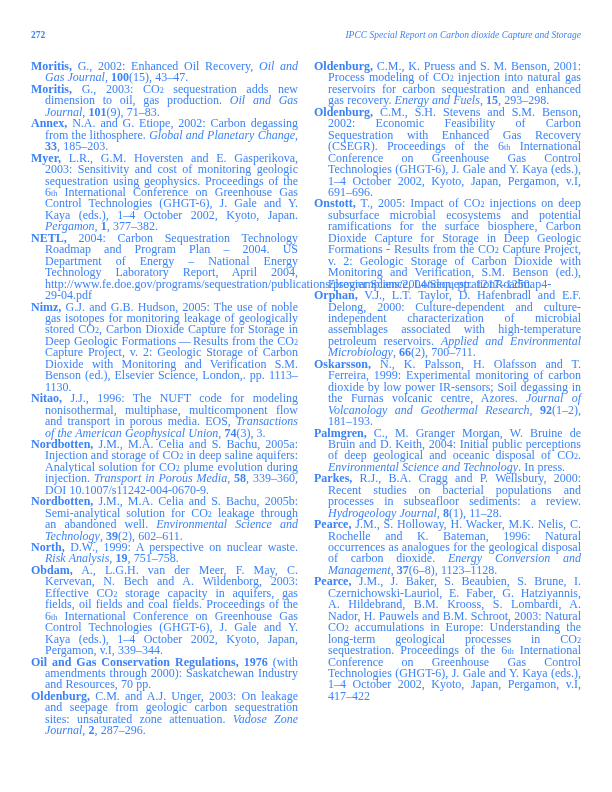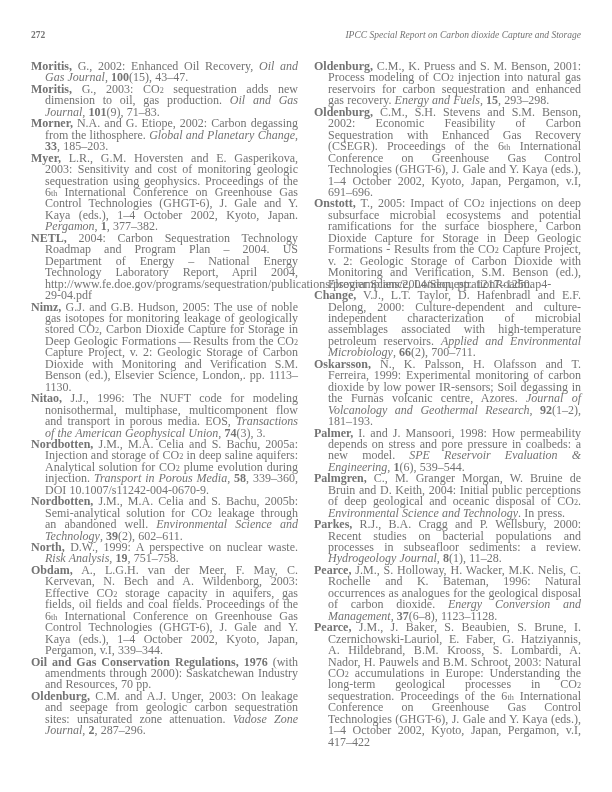--- a/index.html
+++ b/index.html
@@ -5,21 +5,21 @@
   html, body {
     margin: 0;
     padding: 0;
     background: #e8e8e8;
   }
   .page {
     width: 612px;
     height: 792px;
     margin: 0 auto;
     background: #ffffff;
-    color: #737373;
+    color: #3b82f6;
     font-family: "Liberation Serif", "DejaVu Serif", serif;
     box-sizing: border-box;
     padding: 30px 31px 0 31px;
     overflow: hidden;
   }
   .running-head {
     display: flex;
     justify-content: space-between;
     align-items: baseline;
     font-size: 9.5px;
@@ -63,38 +63,37 @@
 
 <div class="page">
   <header class="running-head">
     <span class="pagenum">272</span>
     <span class="runtitle">IPCC Special Report on Carbon dioxide Capture and Storage</span>
   </header>
   <main class="columns">
     <div class="col">
         <p class="ref"><b>Moritis,</b> G., 2002: Enhanced Oil Recovery, <i>Oil and Gas Journal</i>, <b>100</b>(15), 43–47.</p>
         <p class="ref"><b>Moritis,</b> G., 2003: CO<sub>2</sub> sequestration adds new dimension to oil, gas production. <i>Oil and Gas Journal</i>, <b>101</b>(9), 71–83.</p>
-        <p class="ref"><b>Morner,</b> N.A. and G. Etiope, 2002: Carbon degassing from the lithosphere. <i>Global and Planetary Change</i>, <b>33</b>, 185–203.</p>
+        <p class="ref"><b>Annex,</b> N.A. and G. Etiope, 2002: Carbon degassing from the lithosphere. <i>Global and Planetary Change</i>, <b>33</b>, 185–203.</p>
         <p class="ref"><b>Myer,</b> L.R., G.M. Hoversten and E. Gasperikova, 2003: Sensitivity and cost of monitoring geologic sequestration using geophysics. Proceedings of the 6<sup>th</sup> International Conference on Greenhouse Gas Control Technologies (GHGT-6), J. Gale and Y. Kaya (eds.), 1–4 October 2002, Kyoto, Japan. <i>Pergamon</i>, <b>1</b>, 377–382.</p>
         <p class="ref"><b>NETL,</b> 2004: Carbon Sequestration Technology Roadmap and Program Plan – 2004. US Department of Energy – National Energy Technology Laboratory Report, April 2004, http://www.fe.doe.gov/programs/sequestration/publications/programplans/2004/SequestrationRoadmap4-29-04.pdf</p>
         <p class="ref"><b>Nimz,</b> G.J. and G.B. Hudson, 2005: The use of noble gas isotopes for monitoring leakage of geologically stored CO<sub>2</sub>, Carbon Dioxide Capture for Storage in Deep Geologic Formations — Results from the CO<sub>2</sub> Capture Project, v. 2: Geologic Storage of Carbon Dioxide with Monitoring and Verification S.M. Benson (ed.), Elsevier Science, London,. pp. 1113–1130.</p>
         <p class="ref"><b>Nitao,</b> J.J., 1996: The NUFT code for modeling nonisothermal, multiphase, multicomponent flow and transport in porous media. EOS, <i>Transactions of the American Geophysical Union</i>, <b>74</b>(3), 3.</p>
         <p class="ref"><b>Nordbotten,</b> J.M., M.A. Celia and S. Bachu, 2005a: Injection and storage of CO<sub>2</sub> in deep saline aquifers: Analytical solution for CO<sub>2</sub> plume evolution during injection. <i>Transport in Porous Media</i>, <b>58</b>, 339–360, DOI 10.1007/s11242-004-0670-9.</p>
         <p class="ref"><b>Nordbotten,</b> J.M., M.A. Celia and S. Bachu, 2005b: Semi-analytical solution for CO<sub>2</sub> leakage through an abandoned well. <i>Environmental Science and Technology</i>, <b>39</b>(2), 602–611.</p>
         <p class="ref"><b>North,</b> D.W., 1999: A perspective on nuclear waste. <i>Risk Analysis</i>, <b>19</b>, 751–758.</p>
         <p class="ref"><b>Obdam,</b> A., L.G.H. van der Meer, F. May, C. Kervevan, N. Bech and A. Wildenborg, 2003: Effective CO<sub>2</sub> storage capacity in aquifers, gas fields, oil fields and coal fields. Proceedings of the 6<sup>th</sup> International Conference on Greenhouse Gas Control Technologies (GHGT-6), J. Gale and Y. Kaya (eds.), 1–4 October 2002, Kyoto, Japan, Pergamon, v.I, 339–344.</p>
         <p class="ref"><b>Oil and Gas Conservation Regulations, 1976</b> (with amendments through 2000): Saskatchewan Industry and Resources, 70 pp.</p>
         <p class="ref"><b>Oldenburg,</b> C.M. and A.J. Unger, 2003: On leakage and seepage from geologic carbon sequestration sites: unsaturated zone attenuation. <i>Vadose Zone Journal</i>, <b>2</b>, 287–296.</p>
       </div>
     <div class="col">
         <p class="ref"><b>Oldenburg,</b> C.M., K. Pruess and S. M. Benson, 2001: Process modeling of CO<sub>2</sub> injection into natural gas reservoirs for carbon sequestration and enhanced gas recovery. <i>Energy and Fuels</i>, <b>15</b>, 293–298.</p>
         <p class="ref"><b>Oldenburg,</b> C.M., S.H. Stevens and S.M. Benson, 2002: Economic Feasibility of Carbon Sequestration with Enhanced Gas Recovery (CSEGR). Proceedings of the 6<sup>th</sup> International Conference on Greenhouse Gas Control Technologies (GHGT-6), J. Gale and Y. Kaya (eds.), 1–4 October 2002, Kyoto, Japan, Pergamon, v.I, 691–696.</p>
         <p class="ref"><b>Onstott,</b> T., 2005: Impact of CO<sub>2</sub> injections on deep subsurface microbial ecosystems and potential ramifications for the surface biosphere, Carbon Dioxide Capture for Storage in Deep Geologic Formations - Results from the CO<sub>2</sub> Capture Project, v. 2: Geologic Storage of Carbon Dioxide with Monitoring and Verification, S.M. Benson (ed.), Elsevier Science, London, pp. 1217–1250.</p>
-        <p class="ref"><b>Change,</b> V.J., L.T. Taylor, D. Hafenbradl and E.F. Delong, 2000: Culture-dependent and culture-independent characterization of microbial assemblages associated with high-temperature petroleum reservoirs. <i>Applied and Environmental Microbiology</i>, <b>66</b>(2), 700–711.</p>
+        <p class="ref"><b>Orphan,</b> V.J., L.T. Taylor, D. Hafenbradl and E.F. Delong, 2000: Culture-dependent and culture-independent characterization of microbial assemblages associated with high-temperature petroleum reservoirs. <i>Applied and Environmental Microbiology</i>, <b>66</b>(2), 700–711.</p>
         <p class="ref"><b>Oskarsson,</b> N., K. Palsson, H. Olafsson and T. Ferreira, 1999: Experimental monitoring of carbon dioxide by low power IR-sensors; Soil degassing in the Furnas volcanic centre, Azores. <i>Journal of Volcanology and Geothermal Research</i>, <b>92</b>(1–2), 181–193.</p>
-        <p class="ref"><b>Palmer,</b> I. and J. Mansoori, 1998: How permeability depends on stress and pore pressure in coalbeds: a new model. <i>SPE Reservoir Evaluation &amp; Engineering</i>, <b>1</b>(6), 539–544.</p>
         <p class="ref"><b>Palmgren,</b> C., M. Granger Morgan, W. Bruine de Bruin and D. Keith, 2004: Initial public perceptions of deep geological and oceanic disposal of CO<sub>2</sub>. <i>Environmental Science and Technology</i>. In press.</p>
         <p class="ref"><b>Parkes,</b> R.J., B.A. Cragg and P. Wellsbury, 2000: Recent studies on bacterial populations and processes in subseafloor sediments: a review. <i>Hydrogeology Journal</i>, <b>8</b>(1), 11–28.</p>
         <p class="ref"><b>Pearce,</b> J.M., S. Holloway, H. Wacker, M.K. Nelis, C. Rochelle and K. Bateman, 1996: Natural occurrences as analogues for the geological disposal of carbon dioxide. <i>Energy Conversion and Management</i>, <b>37</b>(6–8), 1123–1128.</p>
         <p class="ref"><b>Pearce,</b> J.M., J. Baker, S. Beaubien, S. Brune, I. Czernichowski-Lauriol, E. Faber, G. Hatziyannis, A. Hildebrand, B.M. Krooss, S. Lombardi, A. Nador, H. Pauwels and B.M. Schroot, 2003: Natural CO<sub>2</sub> accumulations in Europe: Understanding the long-term geological processes in CO<sub>2</sub> sequestration. Proceedings of the 6<sup>th</sup> International Conference on Greenhouse Gas Control Technologies (GHGT-6), J. Gale and Y. Kaya (eds.), 1–4 October 2002, Kyoto, Japan, Pergamon, v.I, 417–422</p>
       </div>
   </main>
 </div>
 
 </body></html>

